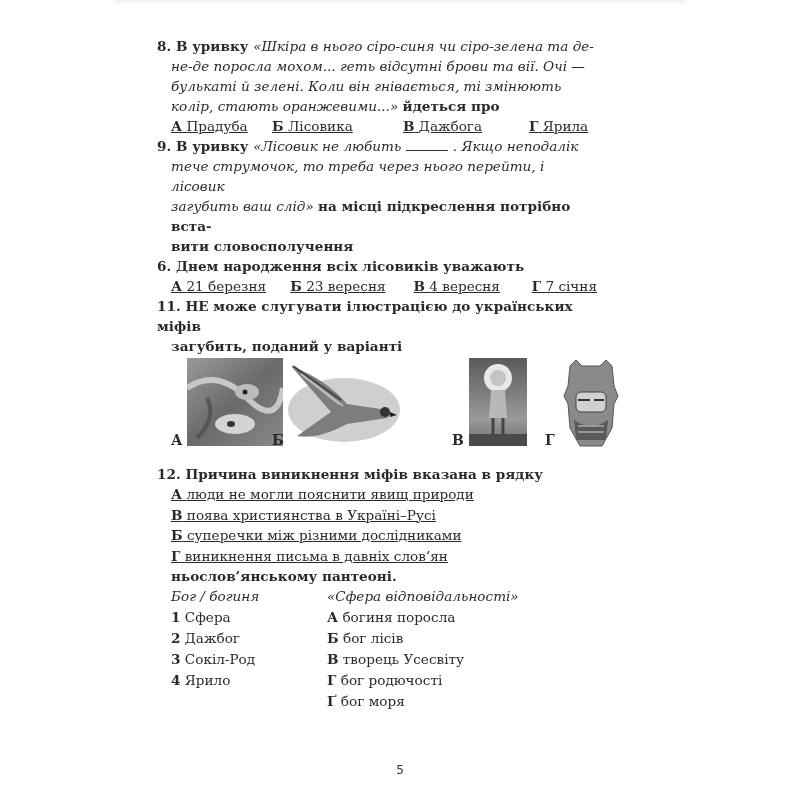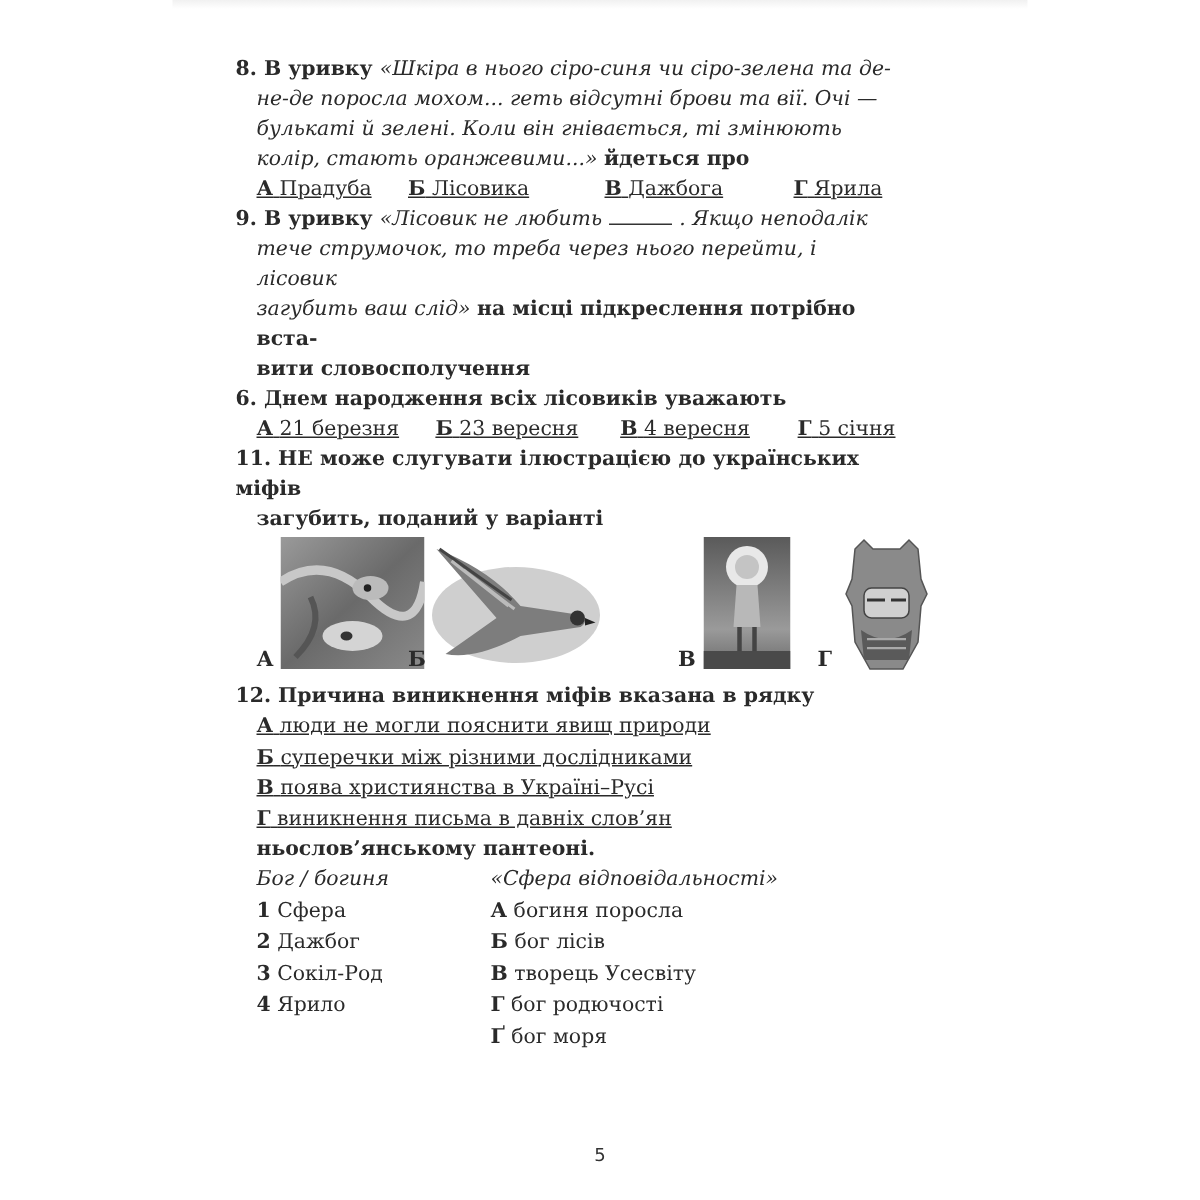--- a/index.html
+++ b/index.html
@@ -71,21 +71,21 @@
 
   <div class="q">
     <div class="qhead">
       <span>6.</span>
       <span>Днем народження всіх лісовиків уважають</span>
     </div>
     <div class="row4">
       <span style="width:122px"><b>А</b> <span>21 березня</span></span>
       <span style="width:126px"><b>Б</b> <span>23 вересня</span></span>
       <span style="width:121px"><b>В</b> <span>4 вересня</span></span>
-      <span><b>Г</b> <span>5 січня</span></span>
+      <span><b>Г</b> <span>7 січня</span></span>
     </div>
   </div>
 
   <div class="q">
     <div class="qhead">
       <span>11.</span>
       <span>НЕ може слугувати ілюстрацією до українських міфів</span>
     </div>
     <div class="cont b">загубить, поданий у варіанті</div>
     <div class="imgs">
@@ -135,29 +135,29 @@
       <svg class="pic" style="left:405px;top:-2px" width="58" height="92">
         <path d="M8 10 L14 4 L20 10 L38 10 L44 4 L50 10 L52 30 L56 40 L52 48 L50 72 L40 90 L18 90 L8 72 L6 48 L2 40 L6 30 Z" fill="#8a8a8a" stroke="#555"></path>
         <rect x="14" y="36" width="30" height="20" rx="5" fill="#d0d0d0" stroke="#444"></rect>
         <path d="M16 44 L28 44 M32 44 L42 44" stroke="#333" stroke-width="2"></path>
         <path d="M12 64 Q29 76 46 64 L44 84 L14 84 Z" fill="#5a5a5a"></path>
         <path d="M16 70 L42 70 M16 76 L42 76" stroke="#aaa" stroke-width="1.5"></path>
       </svg>
     </div>
   </div>
 
-  <div class="q" style="margin-top:6px">
+  <div class="q" style="margin-top:16px">
     <div class="qhead">
       <span>12.</span>
       <span>Причина виникнення міфів вказана в рядку</span>
     </div>
     <div class="list">
       <div><b>А</b> <span>люди не могли пояснити явищ природи</span></div>
+      <div><b>В</b> <span>поява християнства в Україні–Русі</span></div>
       <div><b>Б</b> <span>суперечки між різними дослідниками</span></div>
-      <div><b>В</b> <span>поява християнства в Україні–Русі</span></div>
       <div><b>Г</b> <span>виникнення письма в давніх слов’ян</span></div>
     </div>
   </div>
 
   <div class="q">
     <div class="cont b">ньослов’янському пантеоні.</div>
     <div class="match">
       <span class="it">Бог / богиня</span>
       <span class="it">«Сфера відповідальності»</span>
 

